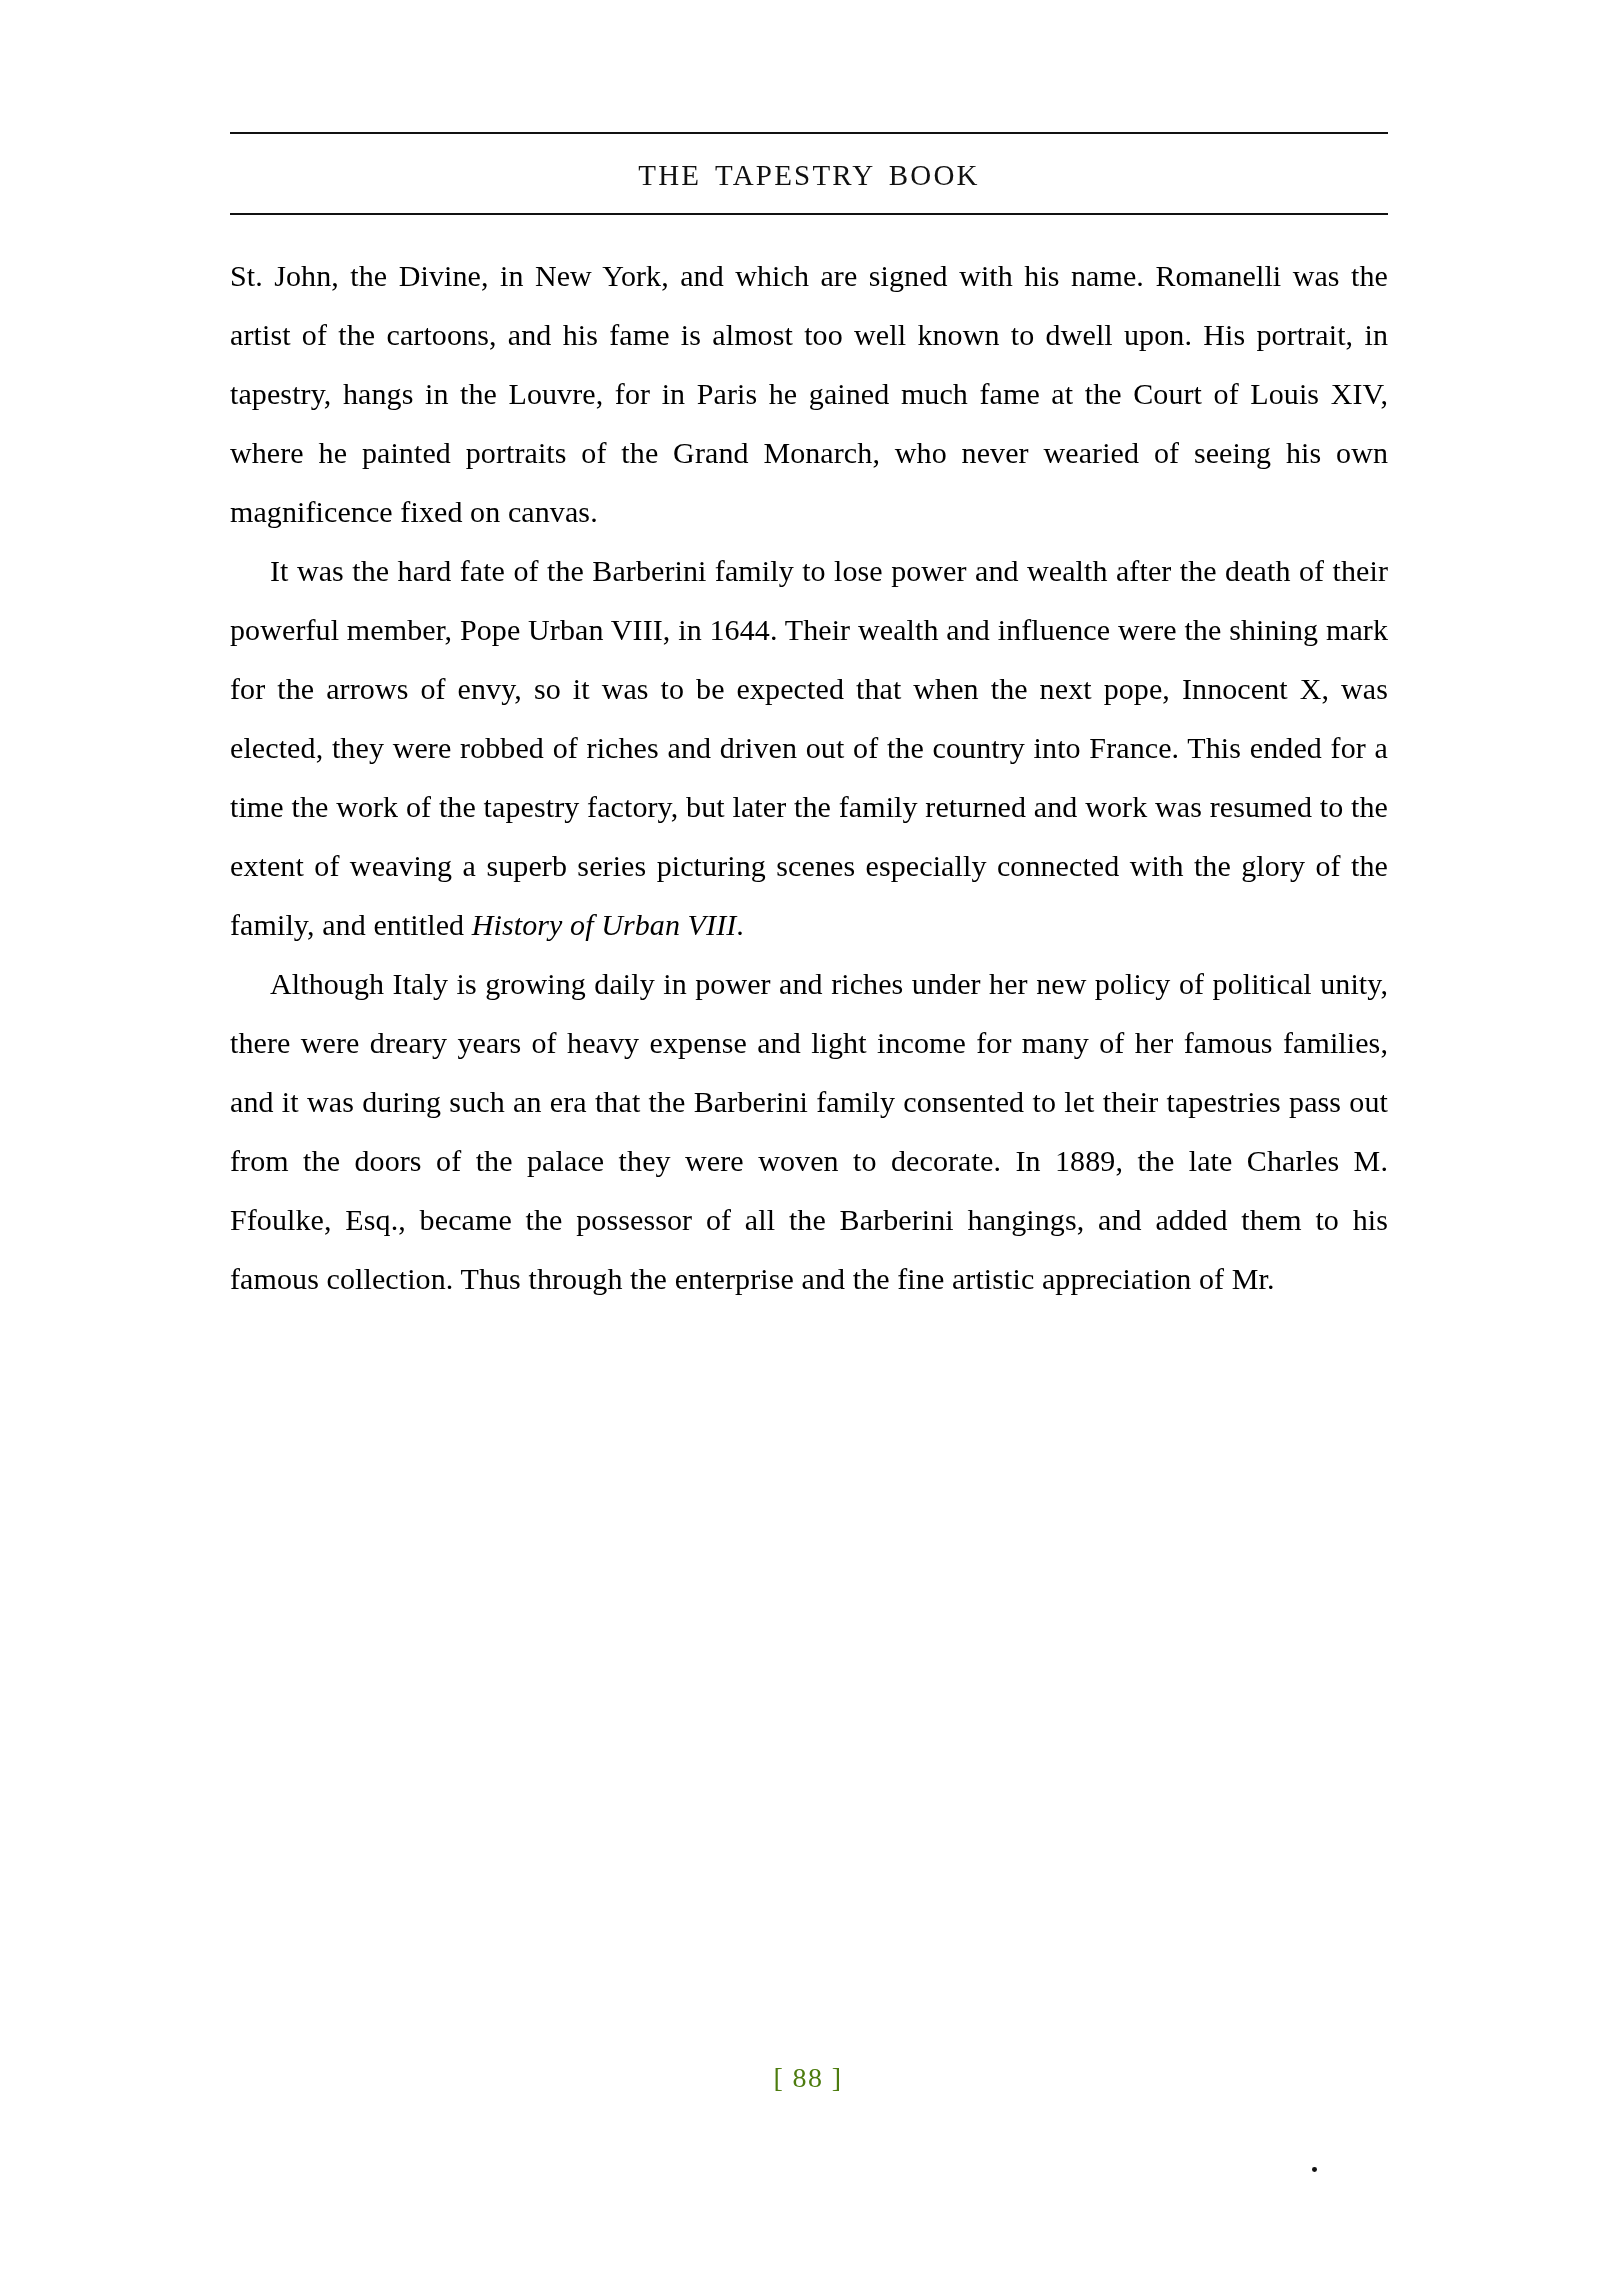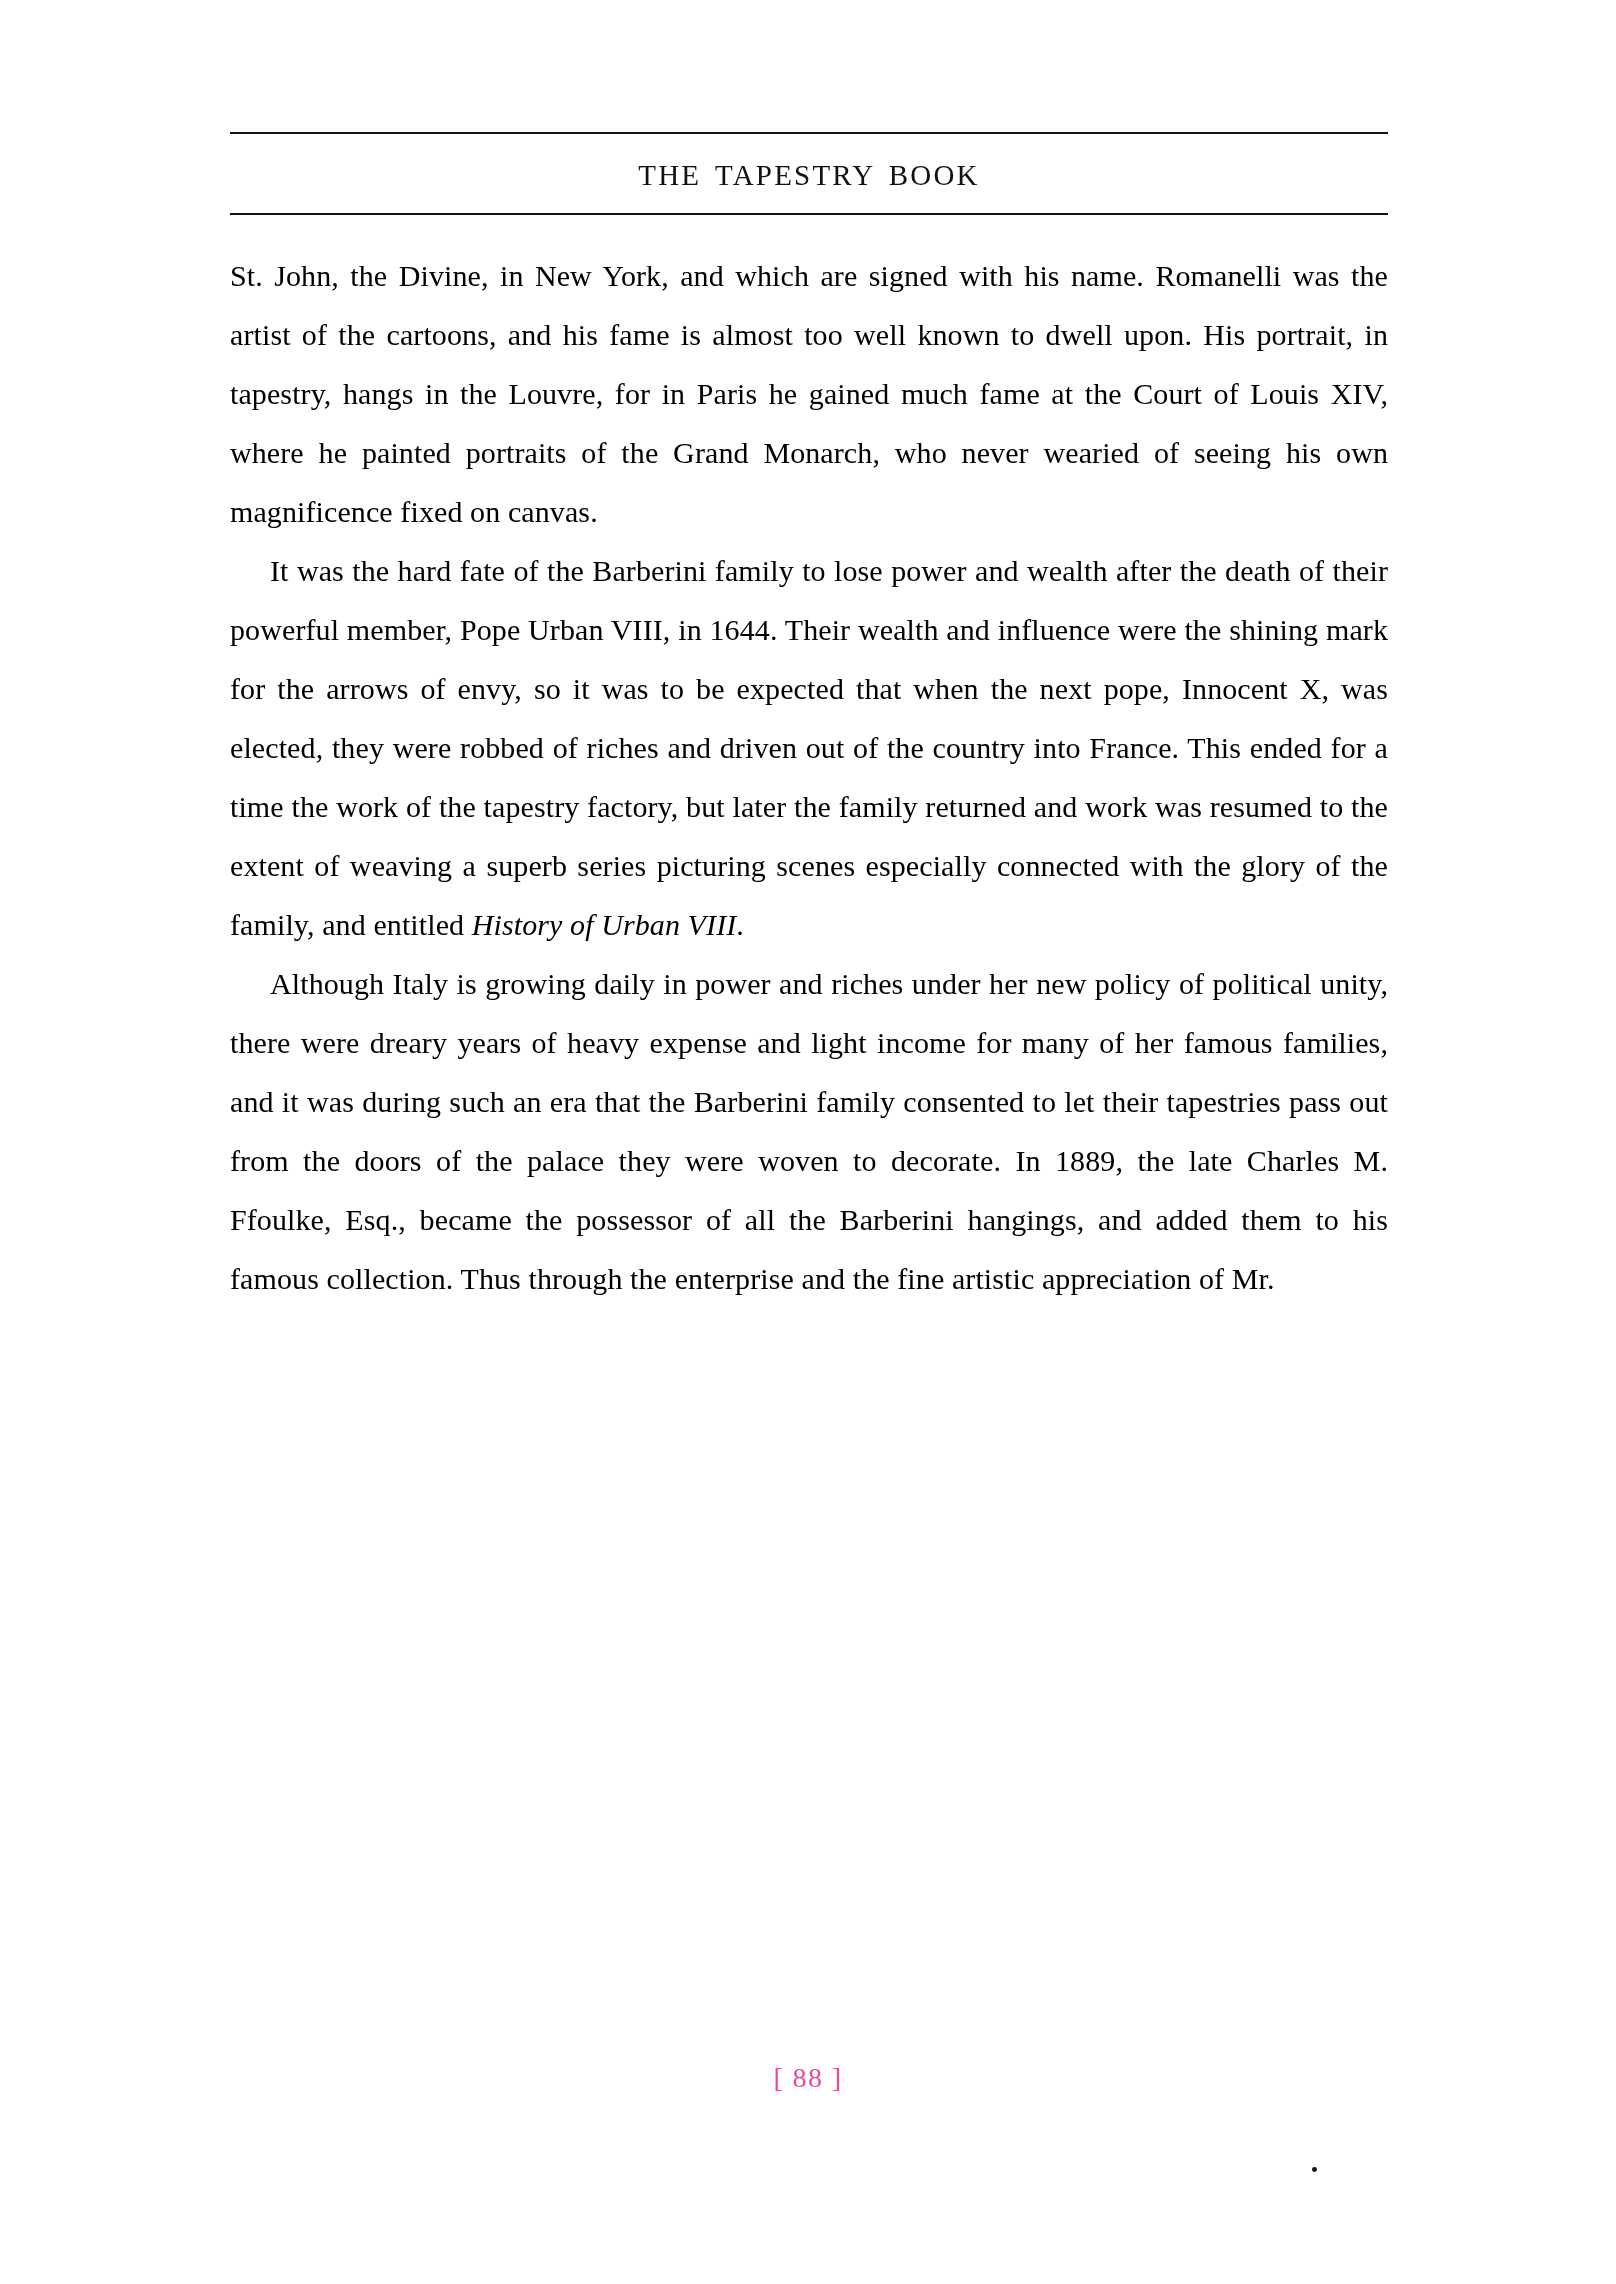--- a/index.html
+++ b/index.html
@@ -69,21 +69,21 @@
   .ital {
     font-style: italic;
   }
   .folio {
     position: absolute;
     left: 0;
     top: 2062px;
     width: 1616px;
     text-align: center;
     font-size: 28px;
-    color: #ec4899;
+    color: #4d7c0f;
     letter-spacing: 1.4px;
   }
   .stray-dot {
     position: absolute;
     left: 1312px;
     top: 2167px;
     width: 4.9px;
     height: 4.9px;
     background: #111111;
     border-radius: 50%;

